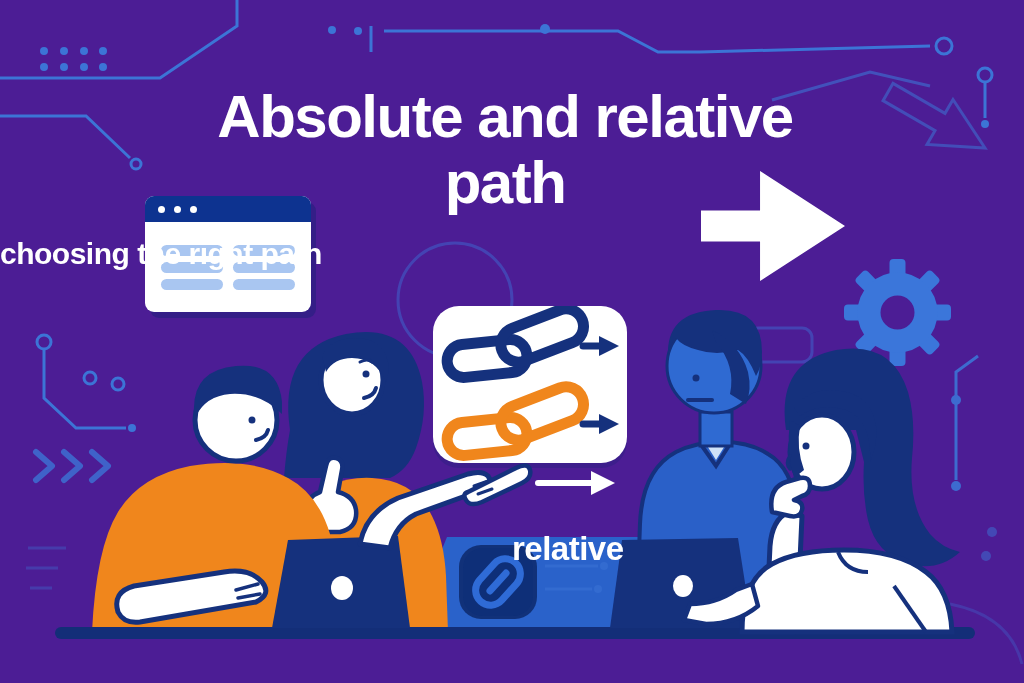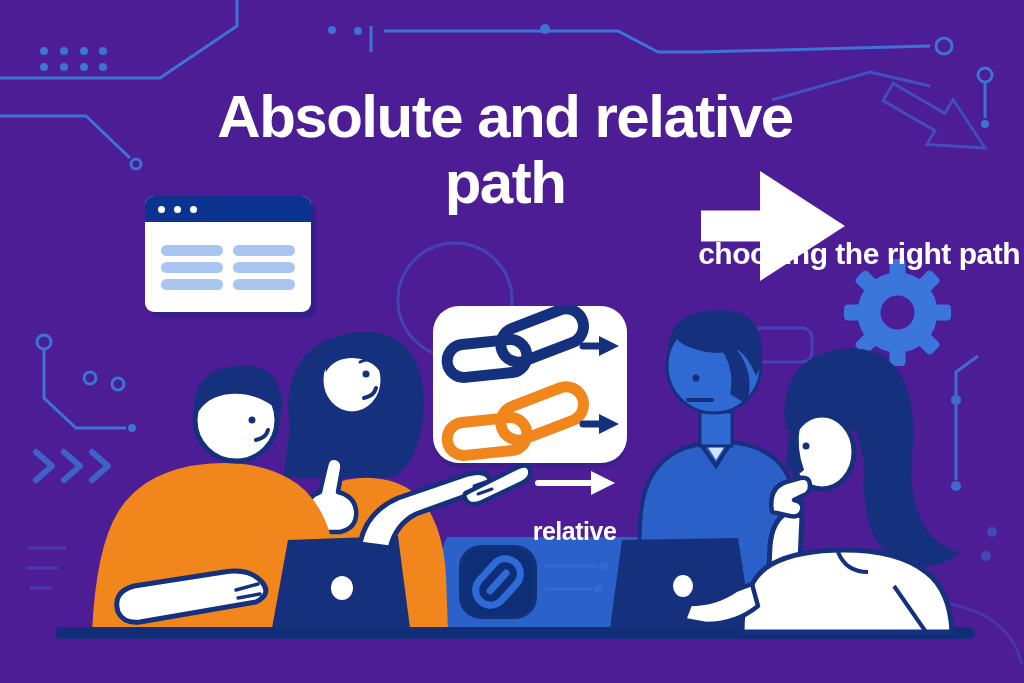--- a/index.html
+++ b/index.html
@@ -8,21 +8,21 @@
     background:#4c1d95;
     font-family:"Liberation Sans","DejaVu Sans",sans-serif;
   }
   .abs{position:absolute;}
   
   .title-block{
     left:0;top:84px;width:1010px;text-align:center;color:#fff;
     font-weight:800;font-size:60px;line-height:66px;letter-spacing:-1.5px;
   }
   .subtitle{
-    left:0;top:237px;width:1020px;text-align:right;color:#fff;
+    left:0;top:237px;width:1020px;text-align:left;color:#fff;
     font-weight:700;font-size:30px;letter-spacing:-0.5px;
   }
   
   .browser{
     left:145px;top:196px;width:166px;height:116px;border-radius:9px;
     background:#ffffff;box-shadow:5px 6px 0 rgba(10,35,110,0.35);
   }
   .browser-header{
     position:absolute;left:0;top:0;width:100%;height:26px;
     background:#0D3390;border-radius:9px 9px 0 0;display:flex;align-items:center;gap:9px;padding-left:13px;box-sizing:border-box;
@@ -39,22 +39,22 @@
     left:701px;top:171px;width:144px;height:110px;background:#fff;
     clip-path:polygon(0% 36%,41% 36%,41% 0%,100% 50%,41% 100%,41% 64%,0% 64%);
   }
   
   .card{
     left:433px;top:306px;width:194px;height:157px;background:#fff;
     border-radius:26px;box-shadow:0 5px 0 rgba(10,35,110,0.22);
   }
   
   .relative-label{
-    left:512px;top:517px;width:125px;text-align:center;color:#fff;
-    font-weight:700;font-size:25px;letter-spacing:-0.5px;
+    left:512px;top:530px;width:125px;color:#fff;
+    font-weight:700;font-size:33px;letter-spacing:-0.5px;
   }
   .z1{z-index:1}.z2{z-index:2}.z3{z-index:3}.z4{z-index:4}.z5{z-index:5}.z6{z-index:6}
 </style>
 </head>
 <body>
 
 <div class="canvas">
 
   <svg class="abs z1" width="1024" height="683" viewBox="0 0 1024 683" fill="none" stroke="#3C74D6" stroke-width="3">
 

